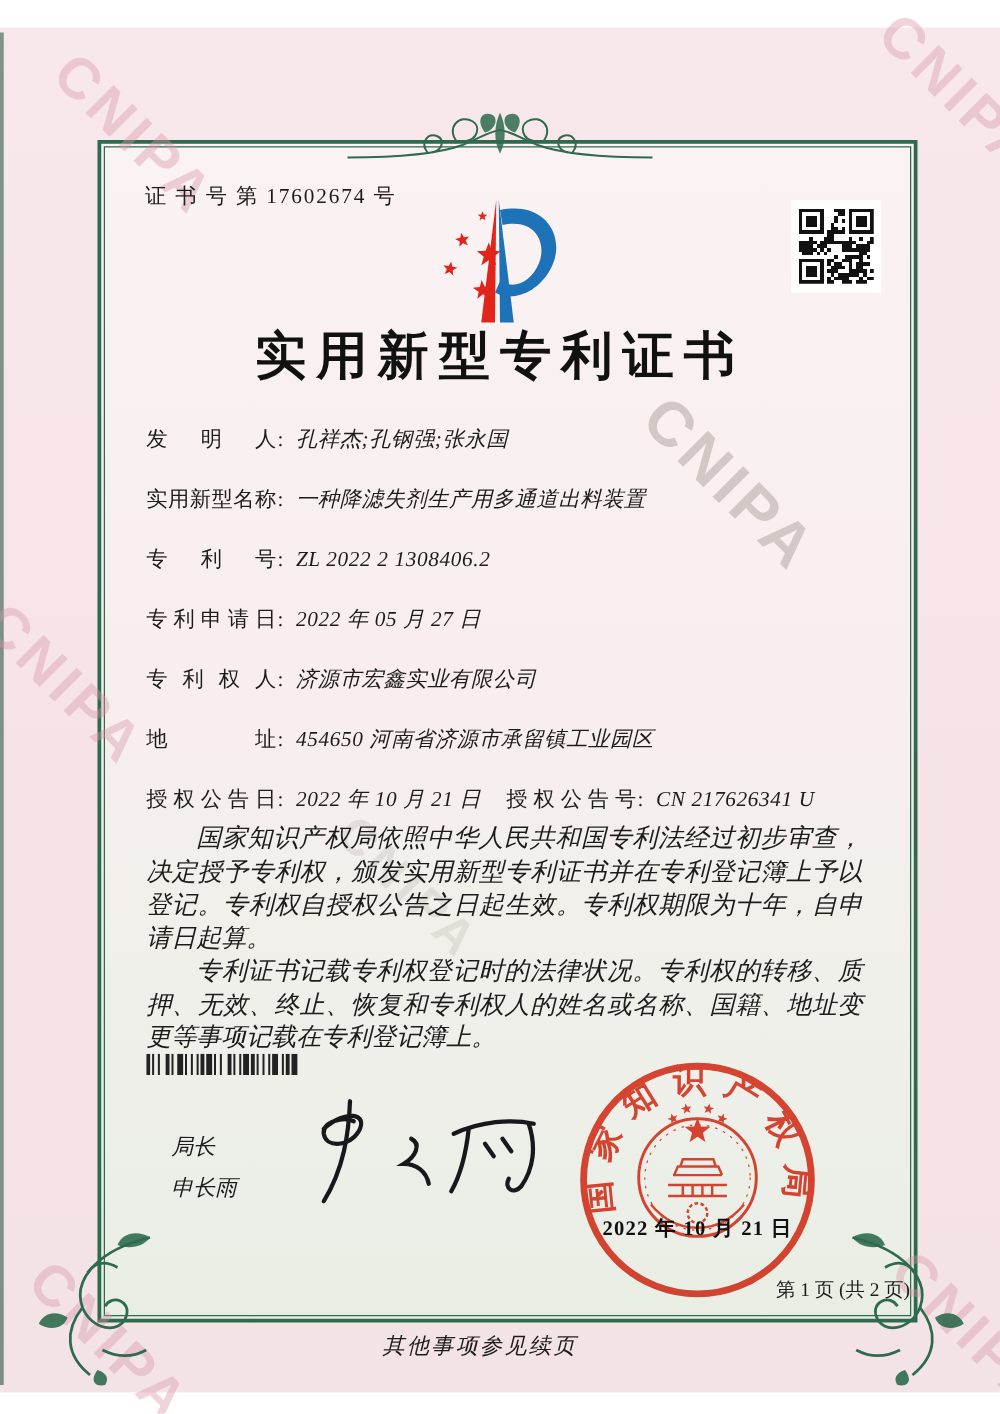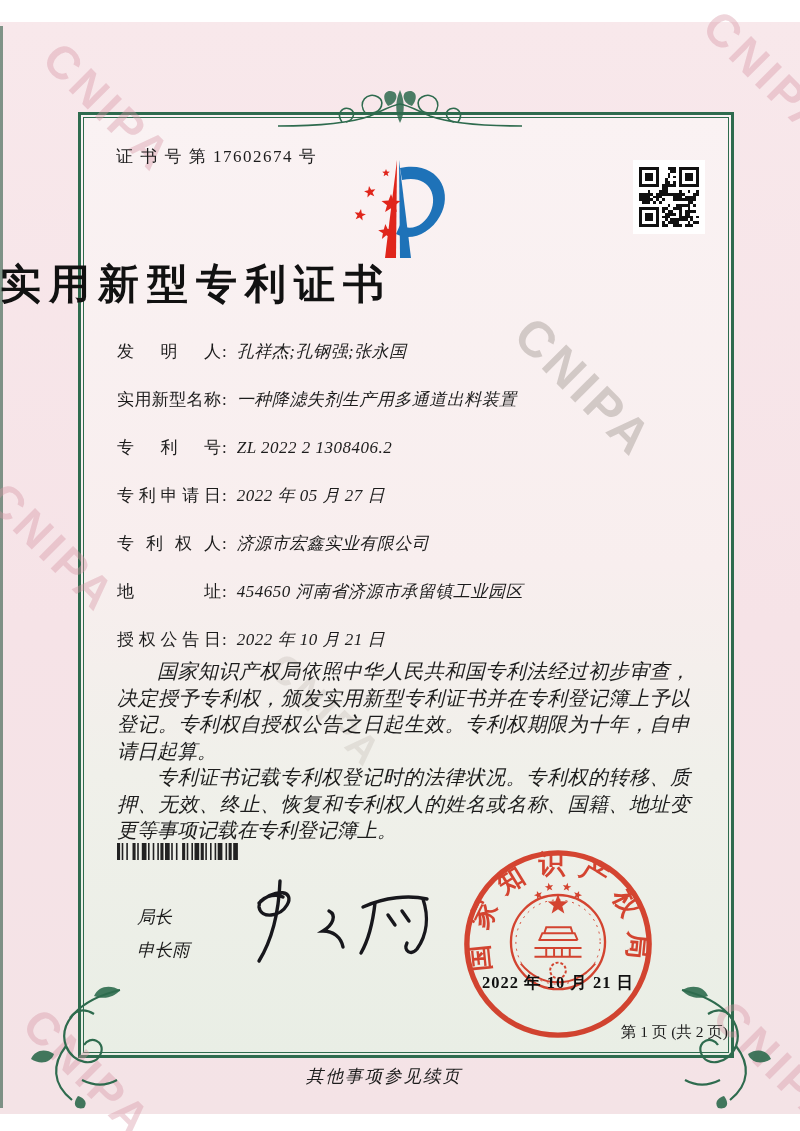--- a/index.html
+++ b/index.html
@@ -17,21 +17,21 @@
   .orn-corner{position:absolute;z-index:4;}
   .wm{position:absolute;z-index:3;font-family:"Liberation Sans","DejaVu Sans",sans-serif;
       font-weight:bold;transform:rotate(45deg);letter-spacing:4px;pointer-events:none;}
   .wm.pink{color:rgba(214,150,164,.40);font-size:46px;}
   .wm.gray{color:rgba(158,148,140,.42);font-size:50px;}
   .wm.faint{color:rgba(170,160,152,.22);font-size:40px;}
   .cert-no{position:absolute;left:116px;top:145px;z-index:4;font-size:17px;letter-spacing:1.5px;}
   .qr{position:absolute;left:633px;top:160px;width:72px;height:74px;background:#fff;z-index:4;
       display:flex;align-items:center;justify-content:center;}
   .logo{position:absolute;left:338px;top:154px;z-index:4;}
-  .title{position:absolute;left:0;top:257px;width:800px;z-index:4;
+  .title{position:absolute;left:0;top:257px;width:800px;text-align:center;z-index:4;
          font-size:41px;font-weight:bold;letter-spacing:8px;color:#111;}
   .fields{position:absolute;left:117px;top:342px;width:578px;z-index:4;font-size:17px;}
   .frow{position:relative;margin-bottom:28px;line-height:20px;white-space:nowrap;}
   .flabel{display:inline-block;width:104px;text-align:justify;text-align-last:justify;vertical-align:bottom;}
   .fcolon{margin:0 10px 0 1px;}
   .fvalue{letter-spacing:.5px;font-style:italic;}
   .fpair2{position:absolute;left:288px;top:0;}
   .paras{position:absolute;left:117px;top:658px;width:573px;z-index:4;font-size:20px;
          line-height:26.5px;text-align:justify;font-style:italic;}
   .paras p{margin:0;text-indent:2em;}
@@ -282,21 +282,21 @@
 
   <div class="title">实用新型专利证书</div>
 
   <div class="fields">
       <div class="frow"><span class="flabel">发明人</span><span class="fcolon">:</span><span class="fvalue">孔祥杰;孔钢强;张永国</span></div>
       <div class="frow"><span class="flabel">实用新型名称</span><span class="fcolon">:</span><span class="fvalue">一种降滤失剂生产用多通道出料装置</span></div>
       <div class="frow"><span class="flabel">专利号</span><span class="fcolon">:</span><span class="fvalue">ZL 2022 2 1308406.2</span></div>
       <div class="frow"><span class="flabel">专利申请日</span><span class="fcolon">:</span><span class="fvalue">2022 年 05 月 27 日</span></div>
       <div class="frow"><span class="flabel">专利权人</span><span class="fcolon">:</span><span class="fvalue">济源市宏鑫实业有限公司</span></div>
       <div class="frow"><span class="flabel">地址</span><span class="fcolon">:</span><span class="fvalue">454650 河南省济源市承留镇工业园区</span></div>
-      <div class="frow"><span class="flabel">授权公告日</span><span class="fcolon">:</span><span class="fvalue">2022 年 10 月 21 日</span></div>
+      <div class="frow"><span class="flabel">授权公告日</span><span class="fcolon">:</span><span class="fvalue">2022 年 10 月 21 日</span><span class="fpair2"><span class="flabel">授权公告号</span><span class="fcolon">:</span><span class="fvalue">CN 217626341 U</span></span></div>
     </div>
 
   <div class="paras">
     <p>国家知识产权局依照中华人民共和国专利法经过初步审查，决定授予专利权，颁发实用新型专利证书并在专利登记簿上予以登记。专利权自授权公告之日起生效。专利权期限为十年，自申请日起算。</p>
     <p>专利证书记载专利权登记时的法律状况。专利权的转移、质押、无效、终止、恢复和专利权人的姓名或名称、国籍、地址变更等事项记载在专利登记簿上。</p>
   </div>
 
   <svg class="barcode" id="barcodesvg" width="192" height="17">
       <rect x="0.0" y="0" width="3.1" height="17" fill="#222"></rect>
       <rect x="4.7" y="0" width="1.6" height="17" fill="#222"></rect>

